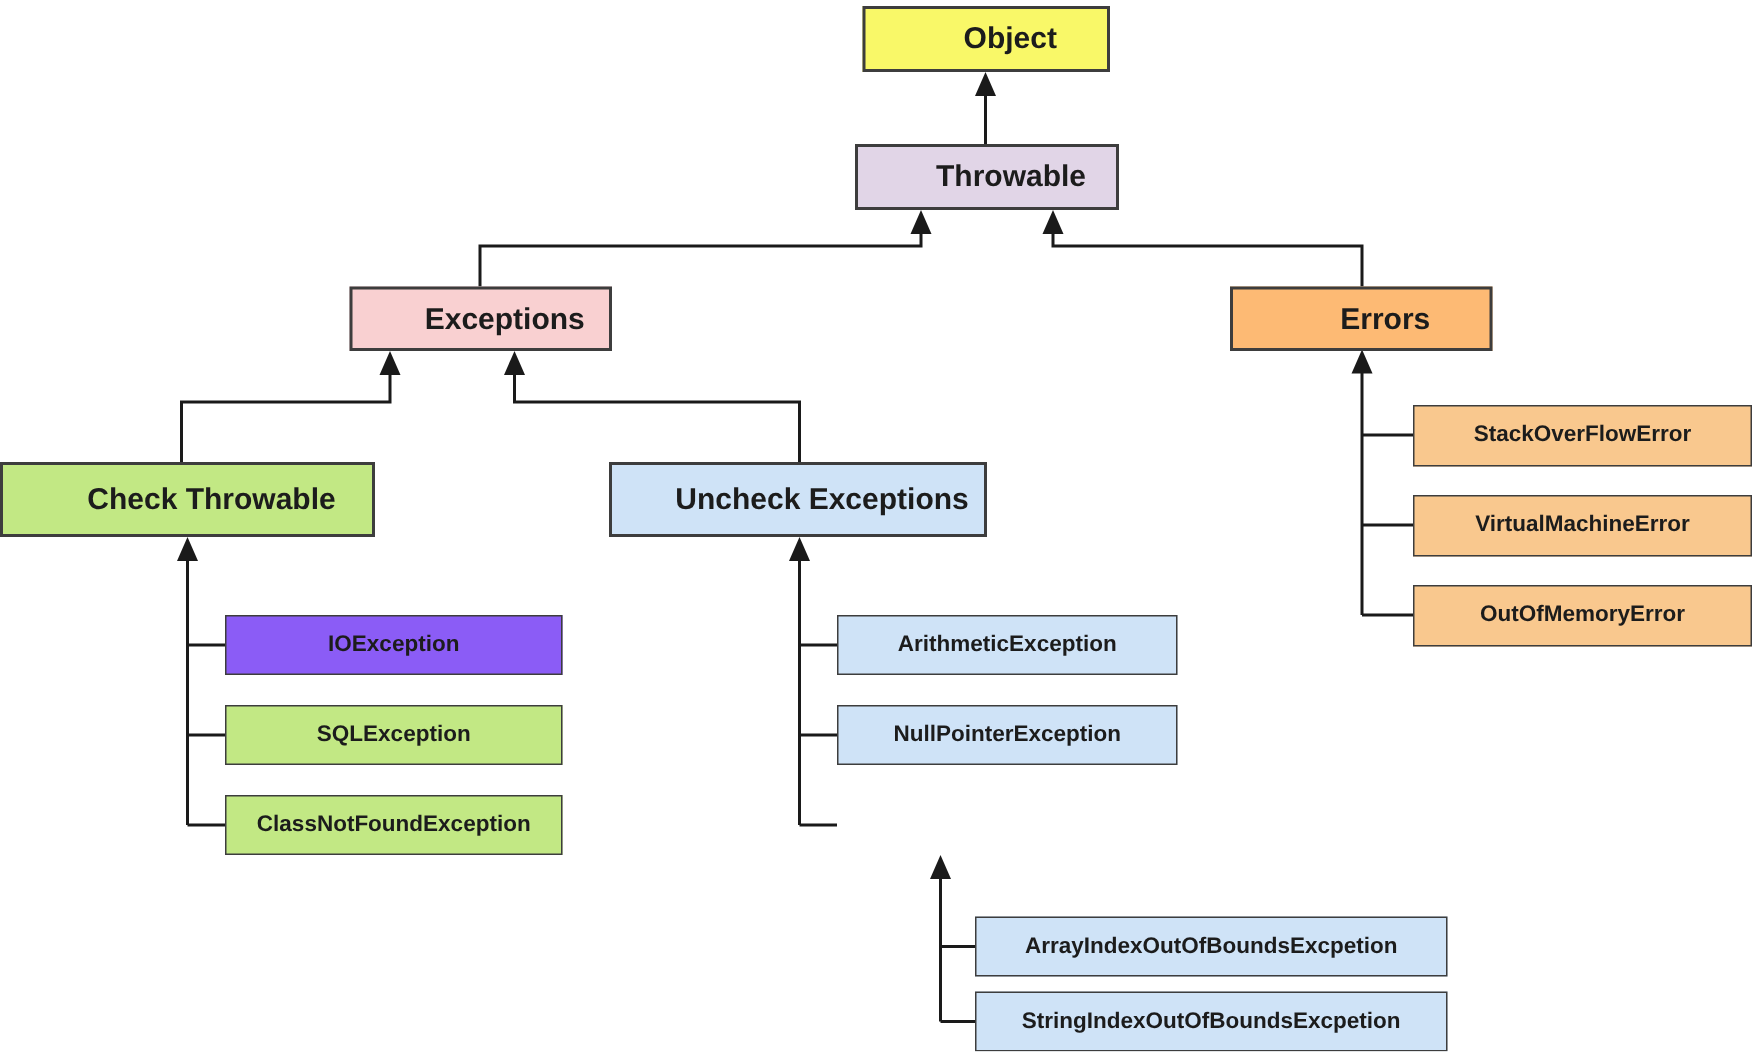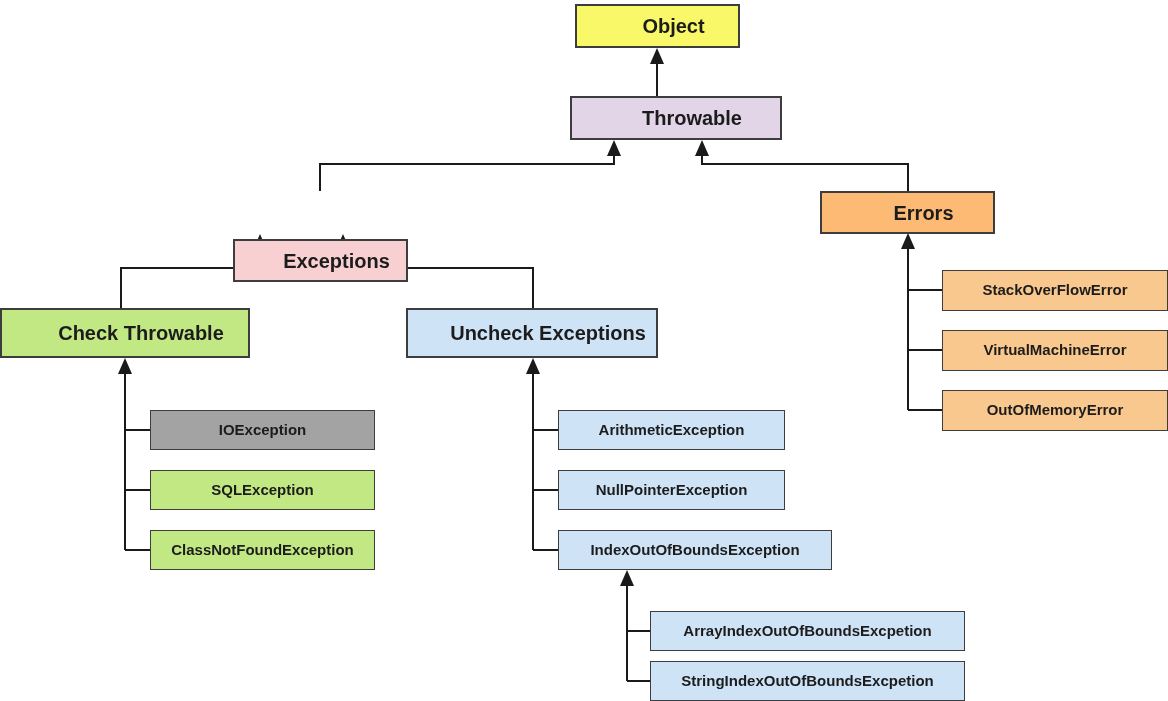--- a/index.html
+++ b/index.html
@@ -58,41 +58,40 @@
       <polygon points="627,570 620,586 634,586"></polygon>
     </g>
     <g>
       <path d="M908,410 V248 M908,290 H942 M908,350 H942 M908,410 H942"></path>
       <polygon points="908,233 901,249 915,249"></polygon>
     </g>
   </svg>
 
   <div class="node lg" style="left: 575px; top: 4px; width: 165px; height: 44px; background-color: rgb(249, 248, 104);">Object</div>
 
-  <div class="node lg" style="left: 570px; top: 96px; width: 212px; height: 44px; background-color: rgb(225, 213, 231);">Throwable</div>
+  <div class="node lg" style="left: 570px; top: 96px; width: 176px; height: 44px; background-color: rgb(225, 213, 231);">Throwable</div>
 
-  <div class="node lg" style="left: 233px; top: 191px; width: 175px; height: 43px; background-color: rgb(249, 208, 209); margin-top: 48px;">Exceptions</div>
+  <div class="node lg" style="left: 233px; top: 191px; width: 175px; height: 43px; background-color: rgb(249, 208, 209);">Exceptions</div>
 
   <div class="node lg" style="left: 820px; top: 191px; width: 175px; height: 43px; background-color: #fdba74;">Errors</div>
 
   <div class="node lg" style="left: 0px; top: 308px; width: 250px; height: 50px; background-color: rgb(194, 232, 132);">Check Throwable</div>
 
   <div class="node lg" style="left: 406px; top: 308px; width: 252px; height: 50px; background-color: rgb(207, 227, 247);">Uncheck Exceptions</div>
 
-  <div class="node sm" style="left: 150px; top: 410px; width: 225px; height: 40px; background-color: #a3a3a3;">IOException</div>
+  <div class="node sm" style="left: 150px; top: 410px; width: 225px; height: 40px; background-color: #8b5cf6;">IOException</div>
 
   <div class="node sm" style="left: 150px; top: 470px; width: 225px; height: 40px; background-color: rgb(194, 232, 132);">SQLException</div>
 
   <div class="node sm" style="left: 150px; top: 530px; width: 225px; height: 40px; background-color: rgb(194, 232, 132);">ClassNotFoundException</div>
 
   <div class="node sm" style="left: 558px; top: 410px; width: 227px; height: 40px; background-color: rgb(207, 227, 247);">ArithmeticException</div>
 
   <div class="node sm" style="left: 558px; top: 470px; width: 227px; height: 40px; background-color: rgb(207, 227, 247);">NullPointerException</div>
 
-  <div class="node sm" style="left: 558px; top: 530px; width: 274px; height: 40px; background-color: rgb(207, 227, 247);">IndexOutOfBoundsException</div>
 
   <div class="node sm" style="left: 650px; top: 611px; width: 315px; height: 40px; background-color: rgb(207, 227, 247);">ArrayIndexOutOfBoundsExcpetion</div>
 
   <div class="node sm" style="left: 942px; top: 270px; width: 226px; height: 41px; background-color: rgb(249, 200, 142);">StackOverFlowError</div>
 
   <div class="node sm" style="left: 650px; top: 661px; width: 315px; height: 40px; background-color: rgb(207, 227, 247);">StringIndexOutOfBoundsExcpetion</div>
 
   <div class="node sm" style="left: 942px; top: 330px; width: 226px; height: 41px; background-color: rgb(249, 200, 142);">VirtualMachineError</div>
 
   <div class="node sm" style="left: 942px; top: 390px; width: 226px; height: 41px; background-color: rgb(249, 200, 142);">OutOfMemoryError</div>

